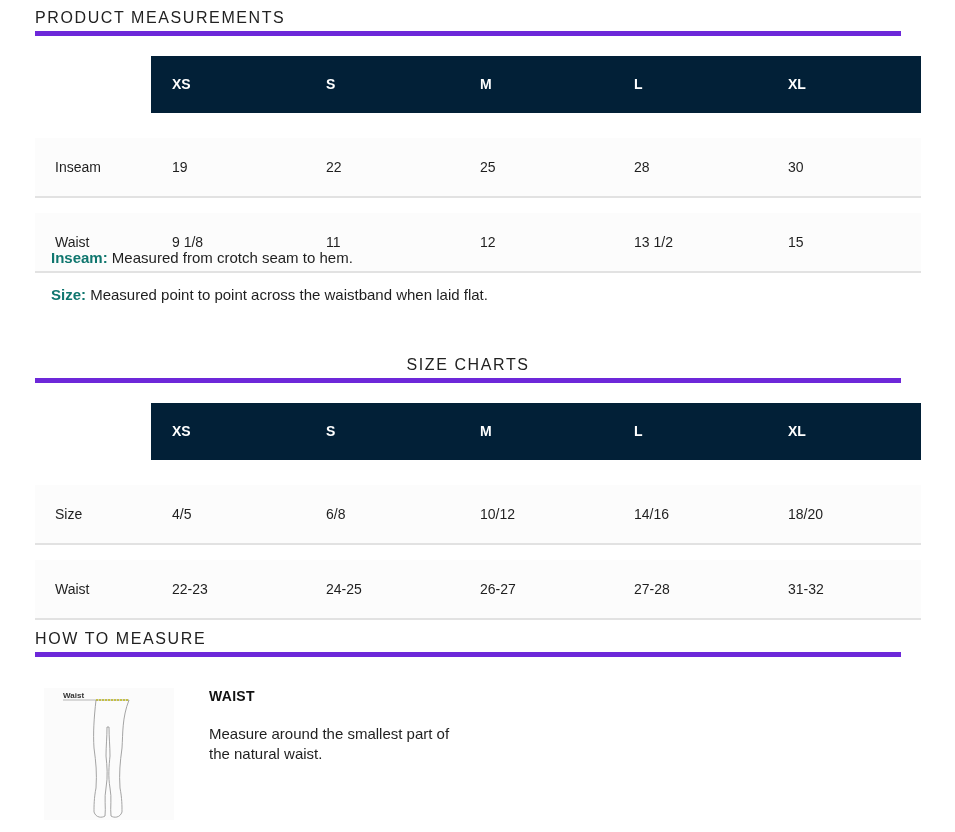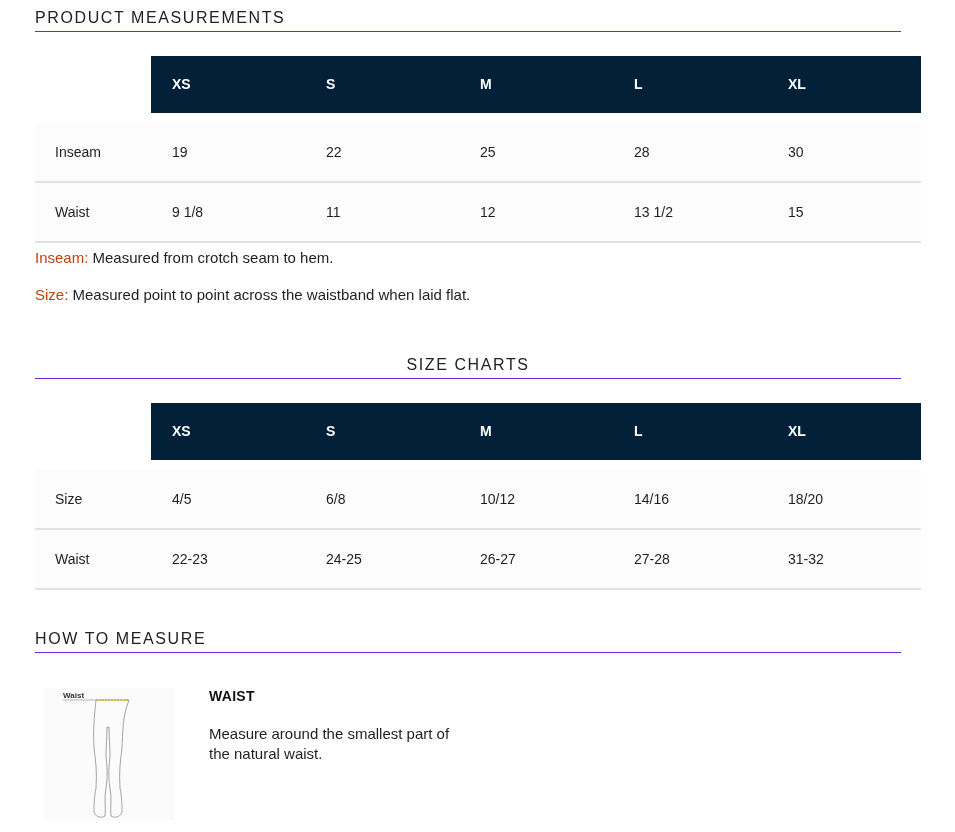--- a/index.html
+++ b/index.html
@@ -2,53 +2,54 @@
 <html><head>
   <meta charset="utf-8">
   <style>
     * { box-sizing: border-box; margin: 0; padding: 0; }
     html, body { width: 955px; height: 832px; background: #ffffff; overflow: hidden; }
     body { font-family: "Liberation Sans", sans-serif; color: #1a1a1a; position: relative; }
 
     .section-title {
       position: absolute; left: 35px; width: 866px;
       font-size: 16px; letter-spacing: 1.6px; color: #222;
-      border-bottom: 1px solid #6d28d9; padding-bottom: 4px;
+      border-bottom: 5px solid #6d28d9; padding-bottom: 4px;
       line-height: 18px; text-transform: uppercase;
     }
 
     .size-table { position: absolute; left: 35px; width: 886px; }
     .thead-row { position: relative; height: 67px; }
     .thead-band {
       position: absolute; left: 116px; top: 0; width: 770px; height: 57px;
       background: #022037;
     }
     .th {
       position: absolute; top: 0; height: 57px; line-height: 57px;
       color: #ffffff; font-weight: bold; font-size: 14px;
     }
     .tr {
       position: relative; height: 60px; background: #fcfcfc;
       border-bottom: 2px solid #e2e2e2;
+      margin-top: 15px;
     }
     .td {
       position: absolute; top: 0; height: 58px; line-height: 58px;
       font-size: 14px; color: #1f1f1f;
     }
     .c0 { left: 20px; }
     .c1 { left: 137px; }
     .c2 { left: 291px; }
     .c3 { left: 445px; }
     .c4 { left: 599px; }
     .c5 { left: 753px; }
 
     .note {
       position: absolute; left: 35px; font-size: 15px; color: #1f1f1f; line-height: 18px;
     }
-    .note b { font-weight: normal; color: #c2410c; }
+    .note b { font-weight: bold; color: #0f766e; margin-left: 16px; }
 
     .measure-img {
       position: absolute; left: 44px; top: 688px; width: 130px; height: 132px;
       background: #fbfbfb;
     }
     .measure-title {
       position: absolute; left: 209px; top: 688px; font-size: 14px; font-weight: bold; color: #111;
       letter-spacing: 0.3px;
     }
     .measure-desc {

